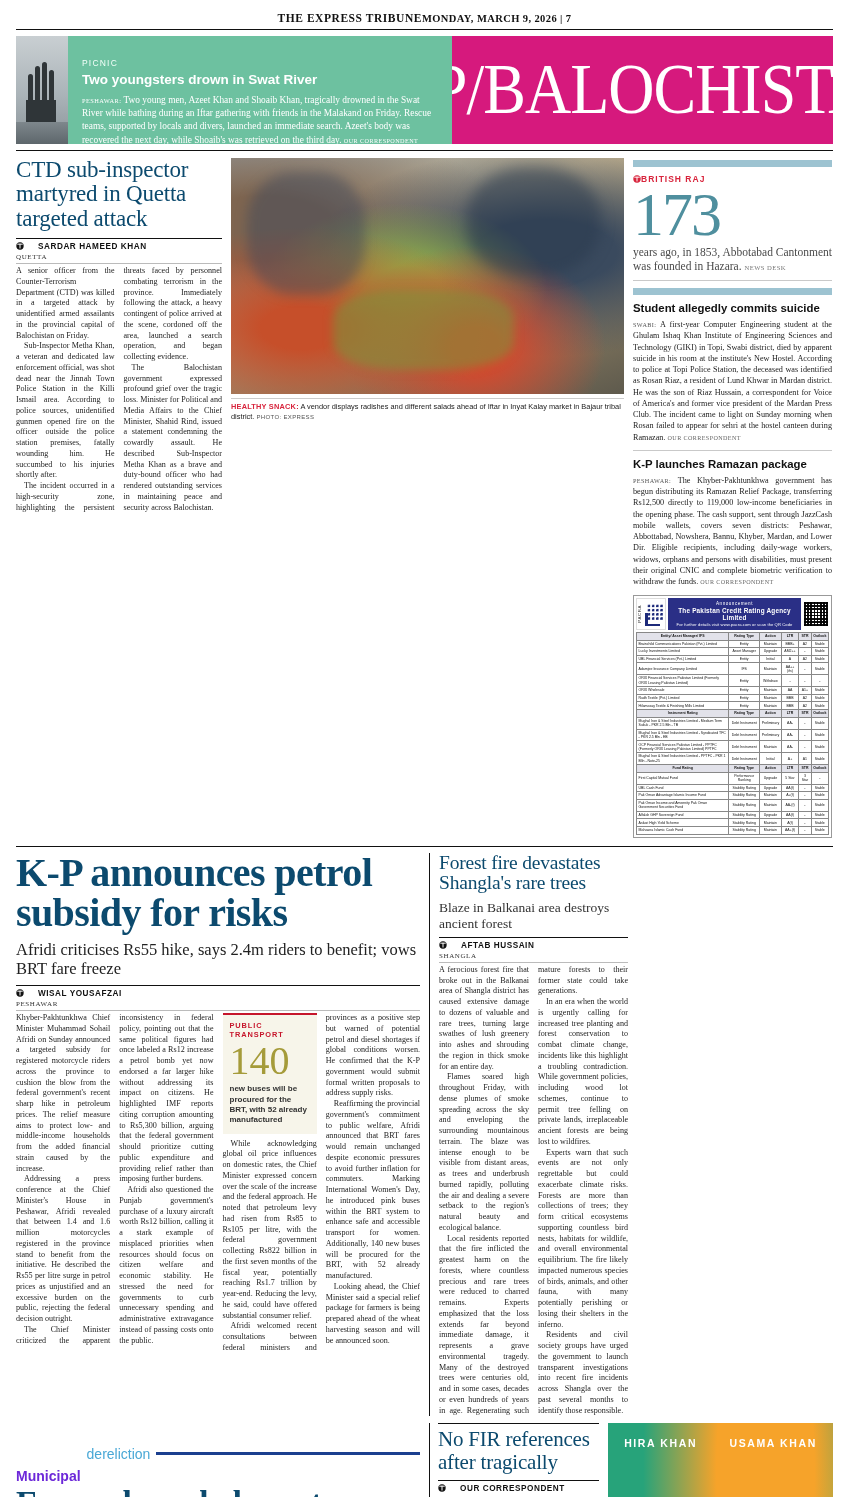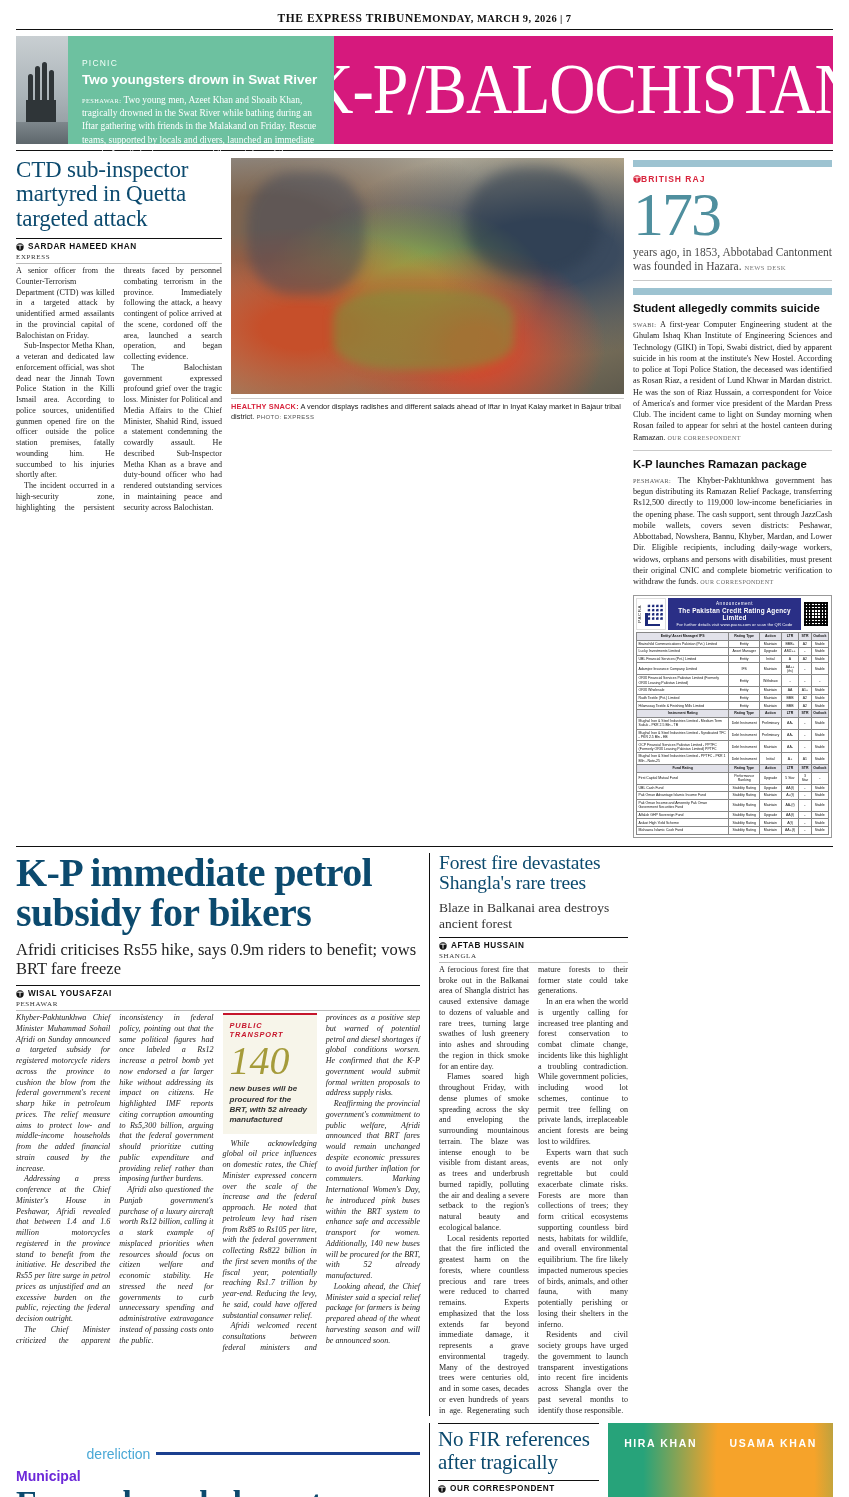--- a/index.html
+++ b/index.html
@@ -36,21 +36,21 @@
     position:relative; overflow:hidden;
   }
   .tb-photo .hand {
     position:absolute; left:6px; bottom:14px; width:40px; height:70px;
   }
   .tb-photo .wave {
     position:absolute; left:0; right:0; bottom:0; height:22px;
     background:linear-gradient(180deg,#7e878c,#5d666b);
   }
   .tb-green {
-    width:266px; background:#6dc1a0; padding:22px 14px 10px 14px; color:#fff;
+    width:384px; background:#6dc1a0; padding:22px 14px 10px 14px; color:#fff;
   }
   .tb-kicker { font-family:"Liberation Sans",sans-serif; font-size:8.5px; letter-spacing:1.2px; color:#f3fff9; margin-bottom:4px; }
   .tb-head { font-family:"Liberation Sans",sans-serif; font-weight:700; font-size:13.5px; line-height:1.15; margin-bottom:6px; color:#ffffff;}
   .tb-body { font-size:9.4px; line-height:1.42; color:#ffffff; text-align:left; }
   .tb-body .dl { font-size:6.4px; letter-spacing:.4px; }
   .tb-body .cr { font-size:6.2px; letter-spacing:.4px; }
   .tb-title {
     flex:1; background:#d6197d; display:flex; align-items:center; justify-content:center;
     overflow:hidden;
   }
@@ -71,30 +71,30 @@
     font-family:"Liberation Serif", serif;
     font-weight:400; font-size:23px; line-height:1.06; margin:0 0 7px 0; color:#0c4a6e;
     letter-spacing:-.2px;
   }
   h1.story.big { font-size:40px; line-height:1.0; letter-spacing:-.6px; font-weight:700;}
   h1.story.mid { font-size:19.5px; line-height:1.04; }
 
   .byline { border-top:1px solid #111; padding-top:3px; margin-bottom:2px; }
   .byline .nm {
     font-family:"Liberation Sans",sans-serif; font-weight:700; font-size:8.2px;
-    letter-spacing:.55px; color:#111; display:flex; align-items:flex-end; gap:4px;
+    letter-spacing:.55px; color:#111; display:flex; align-items:flex-start; gap:14px;
   }
   .byline .loc {
     font-size:7px; letter-spacing:.6px; color:#333; margin-top:2px;
     border-bottom:.8px solid #bbb; padding-bottom:2px;
   }
   .pinicon { display:inline-block; width:8px; height:8px; }
 
   .cols2 { column-count:2; column-gap:9px; }
-  .cols4 { column-count:4; column-gap:9px;font-style:italic; }
+  .cols4 { column-count:4; column-gap:9px; }
   p.bt {
     font-size:8.1px; line-height:1.33; text-align:justify; margin:0;
     text-indent:8px; hyphens:auto; color:#1c1c1c;
   }
   p.bt.first { text-indent:0; }
   p.bt + p.bt { margin-top:0; }
 
   
   .photo {
     height:236px; width:100%;
@@ -249,21 +249,21 @@
       <h1 class="story">CTD sub-inspector martyred in Quetta targeted attack</h1>
       <div class="byline">
         <div class="nm">
           <svg class="pinicon" viewBox="0 0 10 10">
             <circle cx="5" cy="5" r="4.6" fill="#111"></circle>
               <rect x="1.6" y="2.1" width="6.8" height="1.2" fill="#fff"></rect>
             <rect x="4.4" y="2.1" width="1.2" height="6" fill="#fff"></rect>
           </svg>
           <span>SARDAR HAMEED KHAN</span>
         </div>
-        <div class="loc">EXPRESS</div>
+        <div class="loc">QUETTA</div>
       </div>
       <div class="cols2">
         <p class="bt first">A senior officer from the Counter-Terrorism Department (CTD) was killed in a targeted attack by unidentified armed assailants in the provincial capital of Balochistan on Friday.</p>
         <p class="bt">Sub-Inspector Metha Khan, a veteran and dedicated law enforcement official, was shot dead near the Jinnah Town Police Station in the Killi Ismail area. According to police sources, unidentified gunmen opened fire on the officer outside the police station premises, fatally wounding him. He succumbed to his injuries shortly after.</p>
         <p class="bt">The incident occurred in a high-security zone, highlighting the persistent threats faced by personnel combating terrorism in the province. Immediately following the attack, a heavy contingent of police arrived at the scene, cordoned off the area, launched a search operation, and began collecting evidence.</p>
         <p class="bt">The Balochistan government expressed profound grief over the tragic loss. Minister for Political and Media Affairs to the Chief Minister, Shahid Rind, issued a statement condemning the cowardly assault. He described Sub-Inspector Metha Khan as a brave and duty-bound officer who had rendered outstanding services in maintaining peace and security across Balochistan.</p>
       </div>
     </div>
 
     <div class="col-mid">
@@ -510,22 +510,22 @@
                 <td class="c">Stable</td>
               </tr>
             </tbody>
         </table>
       </div>
     </div>
   </div>
 
   <div class="sec2">
     <div style="width:404px">
-      <h1 class="story big">K-P immediate petrol subsidy for bikers</h1>
-      <div class="deck-big">Afridi criticises Rs55 hike, says 0.9m riders to benefit; vows BRT fare freeze</div>
+      <h1 class="story big">K-P announces petrol subsidy for risks</h1>
+      <div class="deck-big">Afridi criticises Rs55 hike, says 2.4m riders to benefit; vows BRT fare freeze</div>
       <div class="byline">
         <div class="nm">
           <svg class="pinicon" viewBox="0 0 10 10">
             <circle cx="5" cy="5" r="4.6" fill="#111"></circle>
               <rect x="1.6" y="2.1" width="6.8" height="1.2" fill="#fff"></rect>
             <rect x="4.4" y="2.1" width="1.2" height="6" fill="#fff"></rect>
           </svg>
           <span>WISAL YOUSAFZAI</span>
         </div>
         <div class="loc">PESHAWAR</div>

